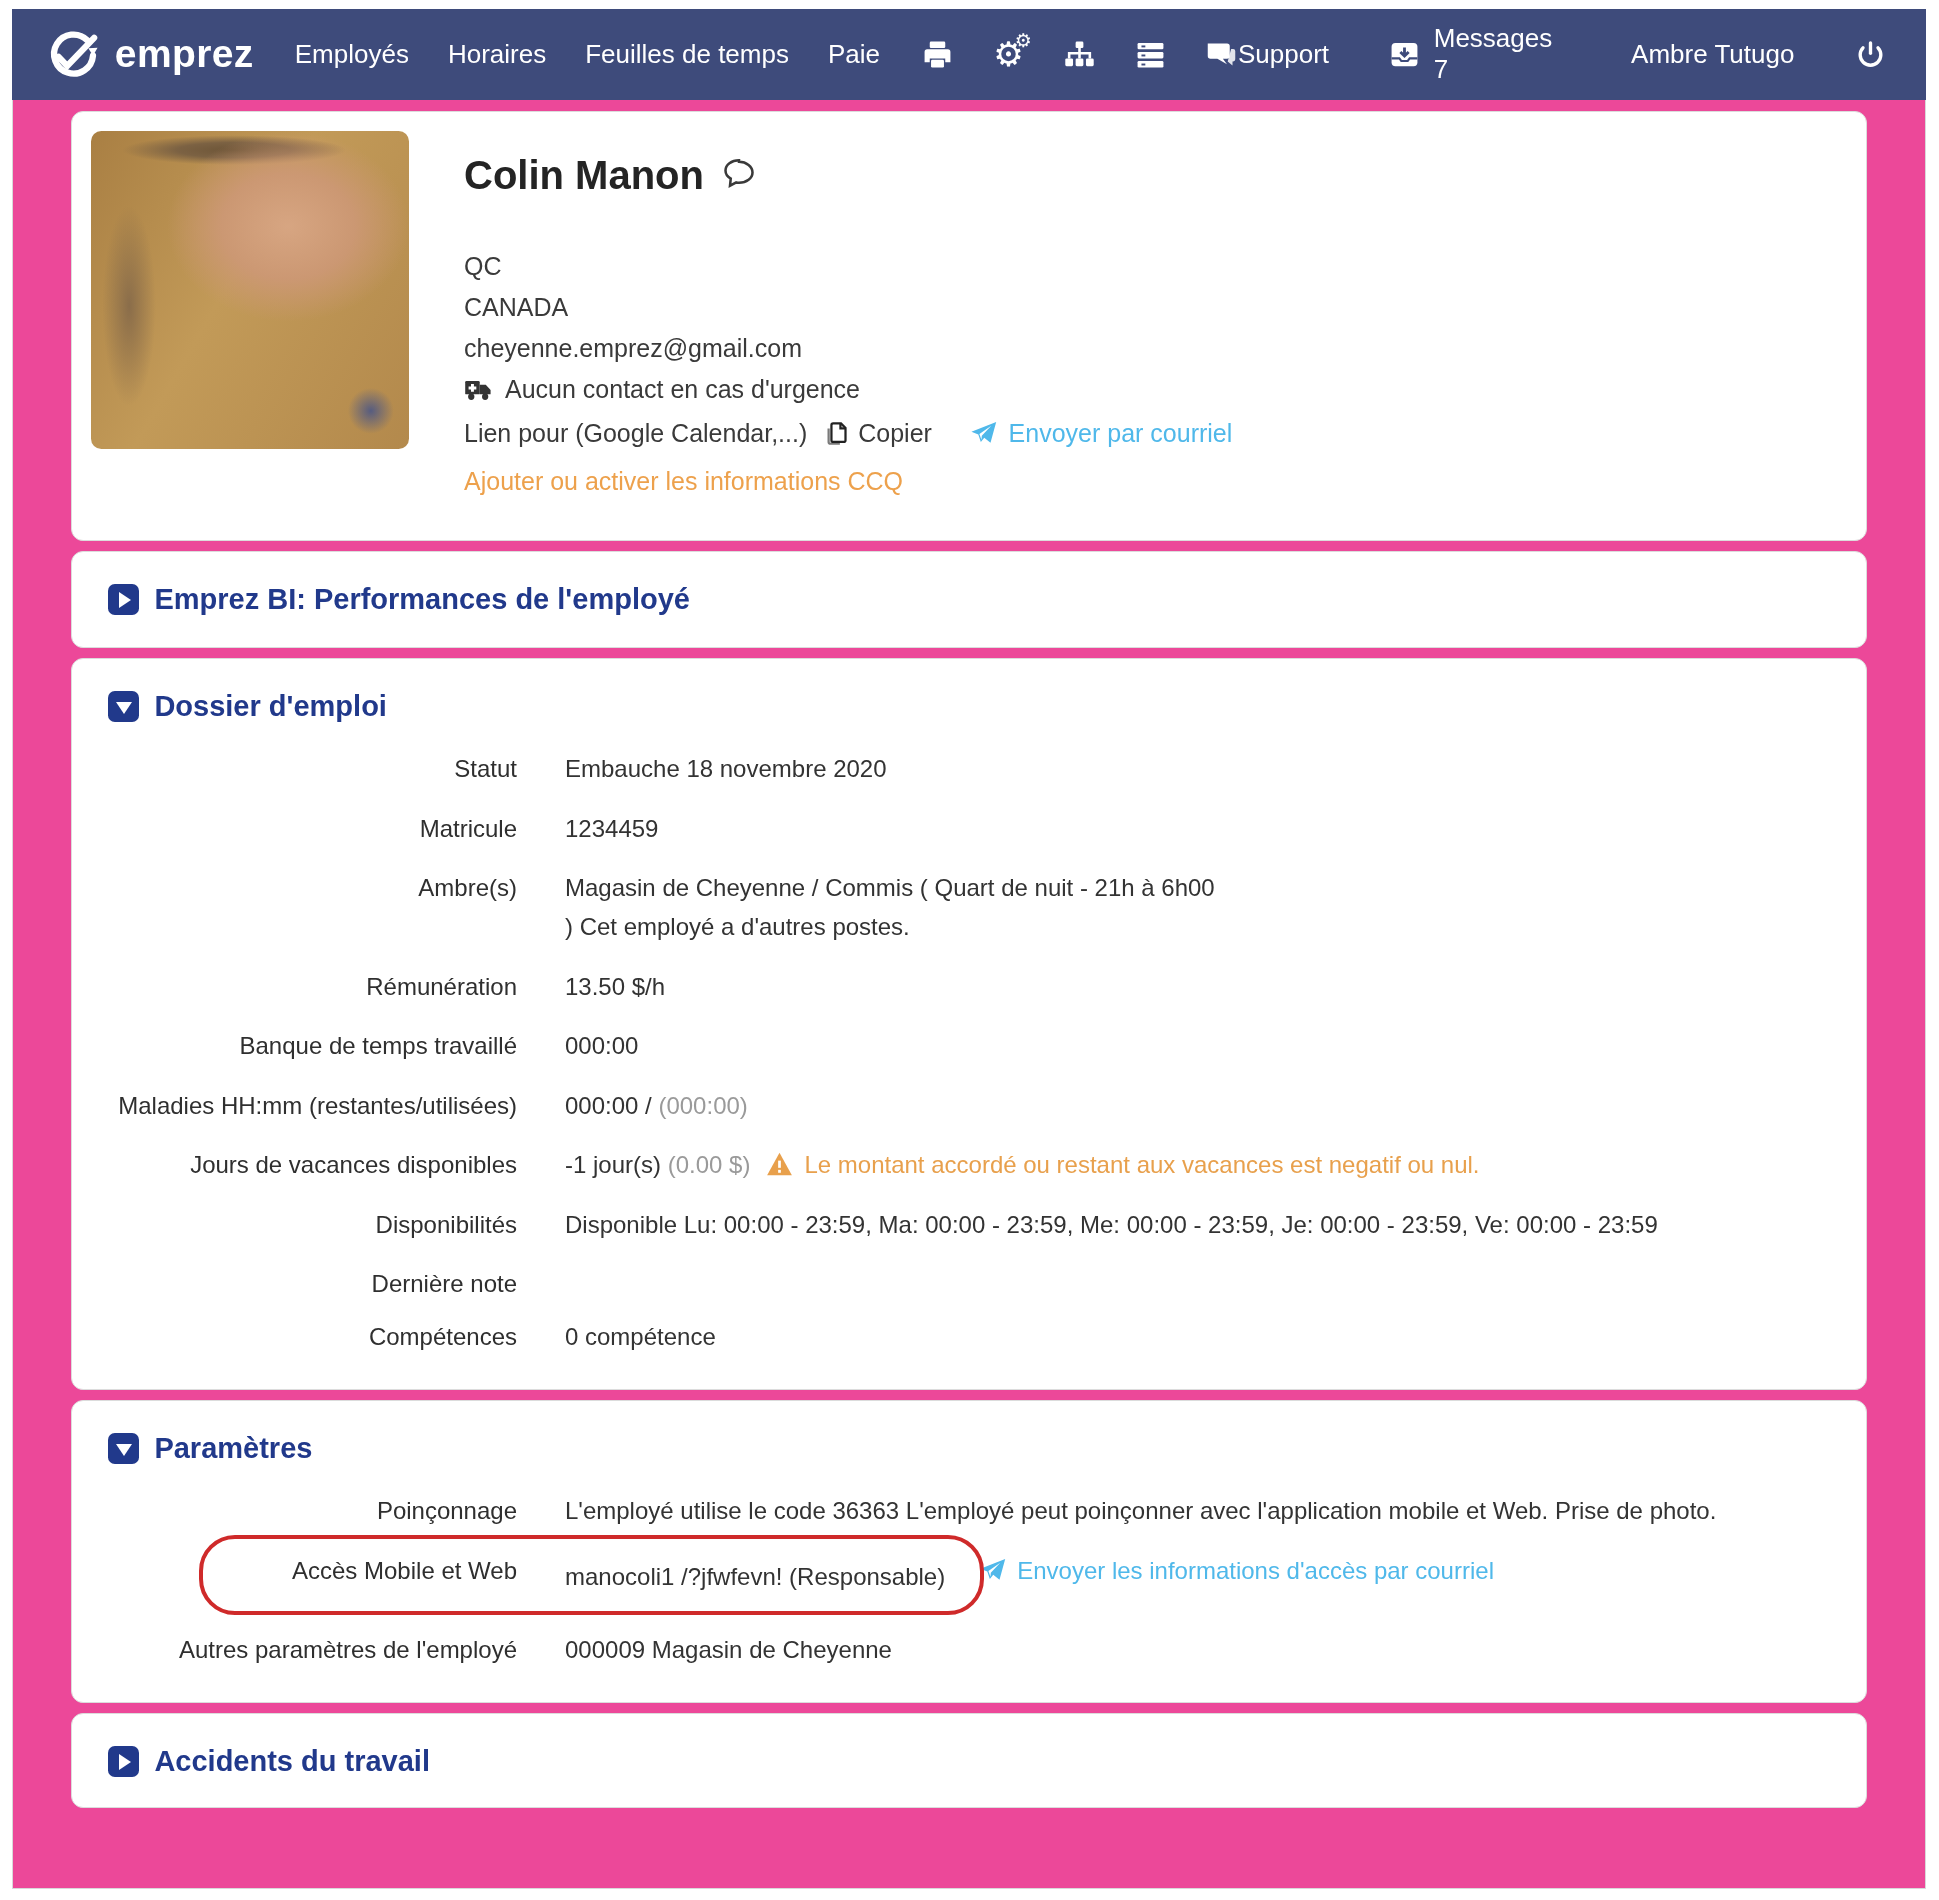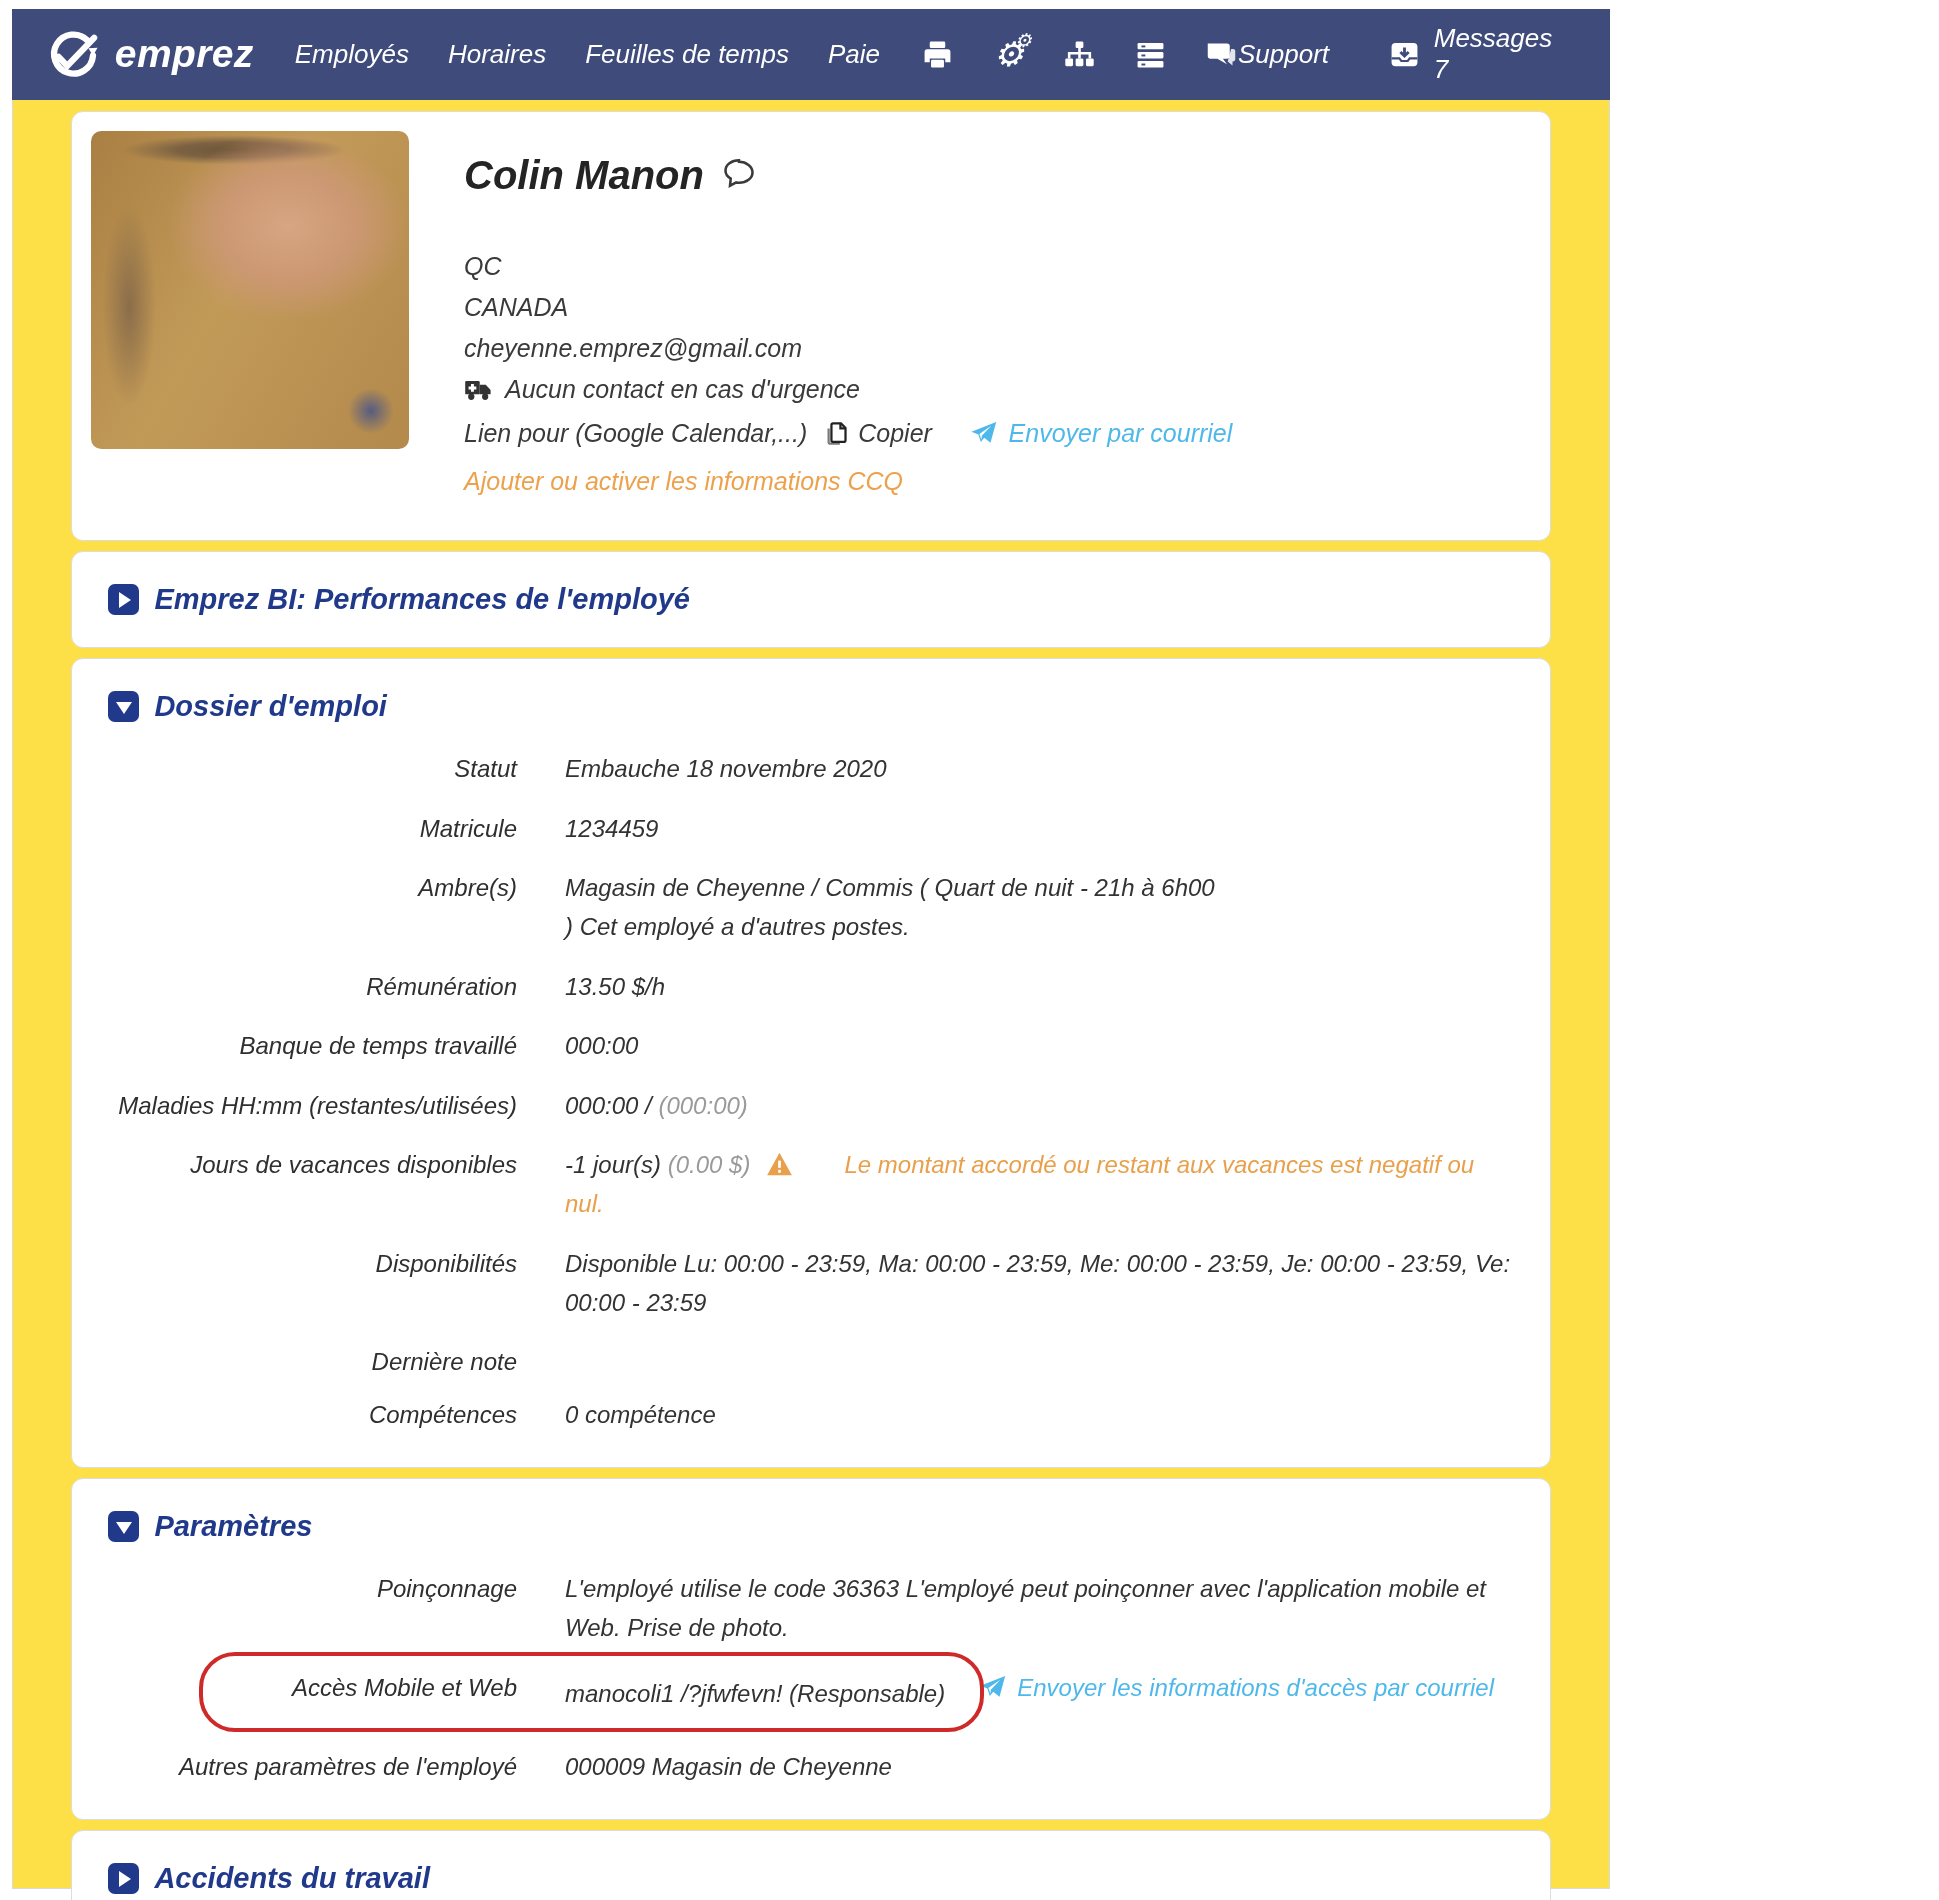--- a/index.html
+++ b/index.html
@@ -1,17 +1,17 @@
 <!DOCTYPE html>
 <html style="font-size:13.7px"><head>
 <meta charset="utf-8">
 <style>
   html,body{margin:0;padding:0;background:#fff;}
   body{width:1940px;height:1901px;font-family:"Liberation Sans",sans-serif;color:#3a3a3a;position:relative;}
-  .frame{position:absolute;left:12px;top:8.6px;width:1598px;height:1880px;border:0.9px solid #d9d9d9;background:#fde047;box-sizing:border-box;font-style:italic;}
+  .frame{position:absolute;left:12px;top:8.6px;width:1914px;height:1880px;border:0.9px solid #d9d9d9;background:#ec4899;box-sizing:border-box;}
 
   
   .navbar{height:91px;background:#3e4b7b;display:flex;align-items:center;padding:0 39px 0 34px;margin:-0.9px -0.9px 0 -0.9px;color:#fff;}
   .brand{display:flex;align-items:center;gap:13.7px;cursor:pointer;}
   .brand-name{font-size:39px;font-weight:700;letter-spacing:0.4px;}
   .nav-links{display:flex;align-items:center;gap:39px;margin-left:41px;font-size:26px;font-weight:500;}
   .nav-link{cursor:pointer;white-space:nowrap;}
   .nav-icons{display:flex;align-items:center;gap:38px;margin-left:41px;}
   .nav-icon{width:33px;height:33px;display:inline-flex;align-items:center;justify-content:center;cursor:pointer;position:relative;}
   .nav-right{margin-left:auto;display:flex;align-items:center;gap:60px;font-size:26px;font-weight:500;}
@@ -45,21 +45,21 @@
   .copy-btn{display:inline-flex;align-items:center;gap:8.6px;cursor:pointer;font-weight:500;}
 
   
   .rows{padding:0 36px 33px 36px;}
   .row{display:flex;margin-bottom:20.5px;font-size:24px;line-height:39px;}
   .row:last-child{margin-bottom:0;}
   .row-label{width:409px;text-align:right;flex:0 0 auto;color:#2f2f2f;font-weight:500;}
   .row-value{margin-left:48px;color:#333;}
   .val-narrow{max-width:651px;}
   .muted{color:#9a9a9a;}
-  .warn-text{color:#e8a04c;margin-left:40px;}
+  .warn-text{color:#e8a04c;}
   .warn-tri{display:inline-block;vertical-align:-3.4px;margin:0 5.1px 0 8.6px;}
   .access-row{position:relative;margin-bottom:34px;}
   .red-oval{position:absolute;left:91px;top:-15.4px;width:777px;height:72px;border:4.3px solid #cf2a2a;border-radius:36px;pointer-events:none;}
   svg{display:block;}
 </style>
 </head>
 <body>
 
 <div class="frame">
 

